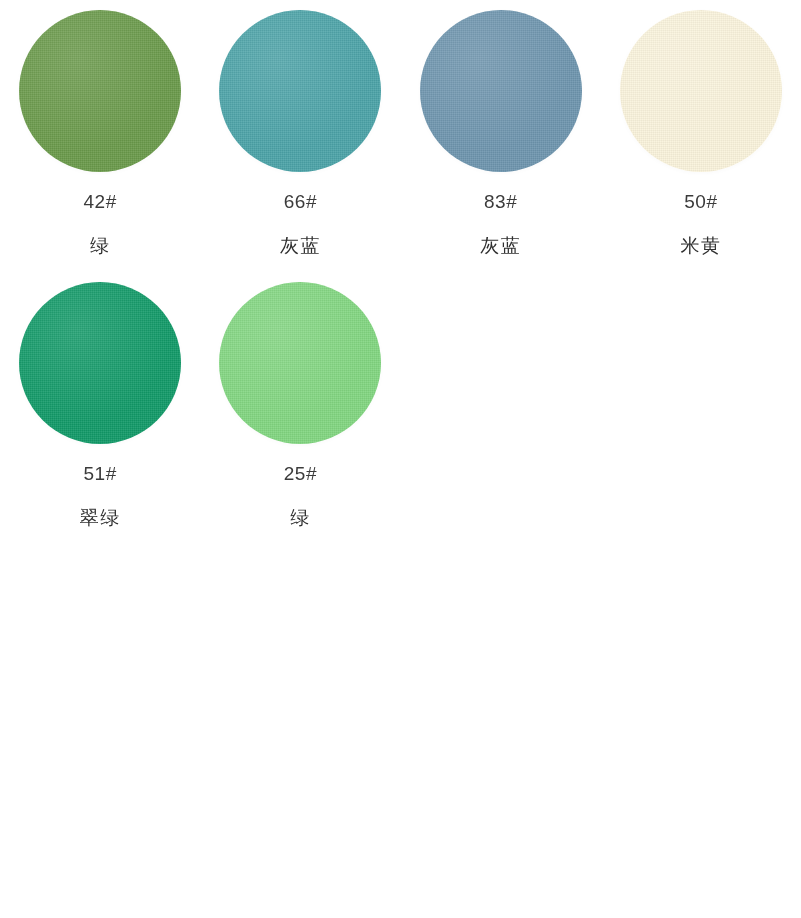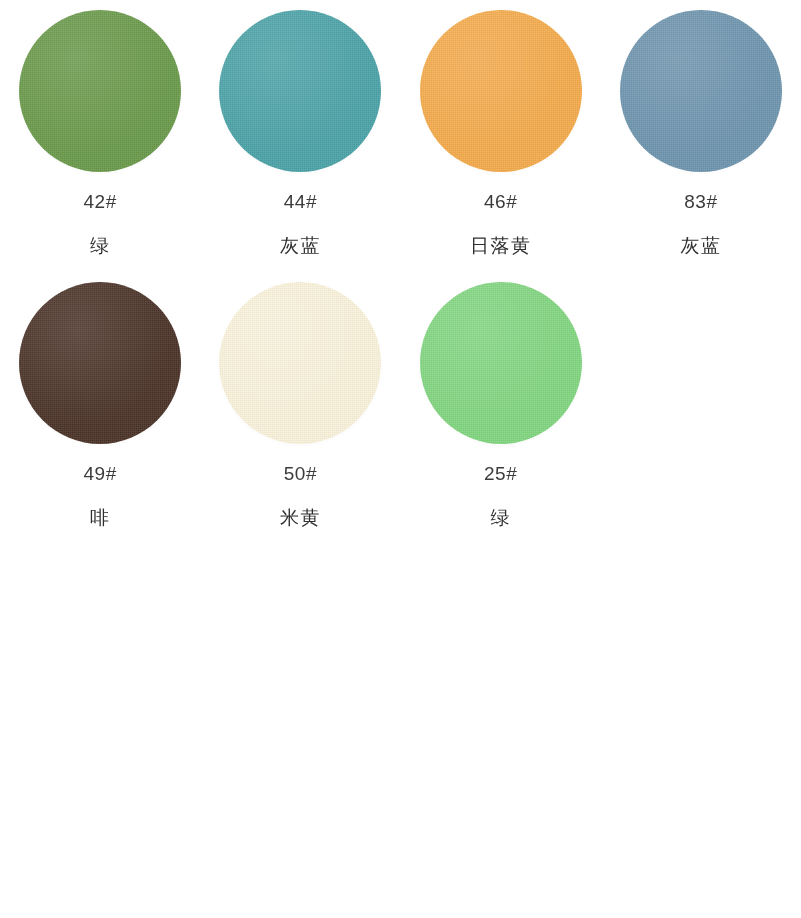--- a/index.html
+++ b/index.html
@@ -120,58 +120,51 @@
     </div>
     <div class="swatch-code">42#</div>
     <div class="swatch-name">绿</div>
   </div>
 
 
   <div class="swatch-cell row-1">
     <div class="swatch-disc-wrap">
       <div class="swatch-disc" style="background-color: rgb(75, 163, 168);"></div>
     </div>
-    <div class="swatch-code">44#</div>
+    <div class="swatch-code">66#</div>
     <div class="swatch-name">灰蓝</div>
   </div>
 
 
-  <div class="swatch-cell row-2">
-    <div class="swatch-disc-wrap">
-      <div class="swatch-disc" style="background-color: rgb(245, 171, 75);"></div>
-    </div>
-    <div class="swatch-code">46#</div>
-    <div class="swatch-name">日落黄</div>
-  </div>
 
 
   <div class="swatch-cell row-2">
     <div class="swatch-disc-wrap">
       <div class="swatch-disc" style="background-color: rgb(110, 149, 174);"></div>
     </div>
     <div class="swatch-code">83#</div>
     <div class="swatch-name">灰蓝</div>
   </div>
 
-  <div class="swatch-cell row-2">
-    <div class="swatch-disc-wrap">
-      <div class="swatch-disc" style="background-color: rgb(74, 50, 39);"></div>
-    </div>
-    <div class="swatch-code">49#</div>
-    <div class="swatch-name">啡</div>
-  </div>
 
   <div class="swatch-cell row-3">
     <div class="swatch-disc-wrap">
       <div class="swatch-disc" style="background-color: rgb(250, 243, 220);"></div>
     </div>
     <div class="swatch-code">50#</div>
     <div class="swatch-name">米黄</div>
   </div>
 
+  <div class="swatch-cell row-3">
+    <div class="swatch-disc-wrap">
+      <div class="swatch-disc" style="background-color: rgb(17, 154, 104);"></div>
+    </div>
+    <div class="swatch-code">51#</div>
+    <div class="swatch-name">翠绿</div>
+  </div>
 
 
   <div class="swatch-cell row-3">
     <div class="swatch-disc-wrap">
       <div class="swatch-disc" style="background-color: rgb(130, 214, 128);"></div>
     </div>
     <div class="swatch-code">25#</div>
     <div class="swatch-name">绿</div>
   </div>
 

